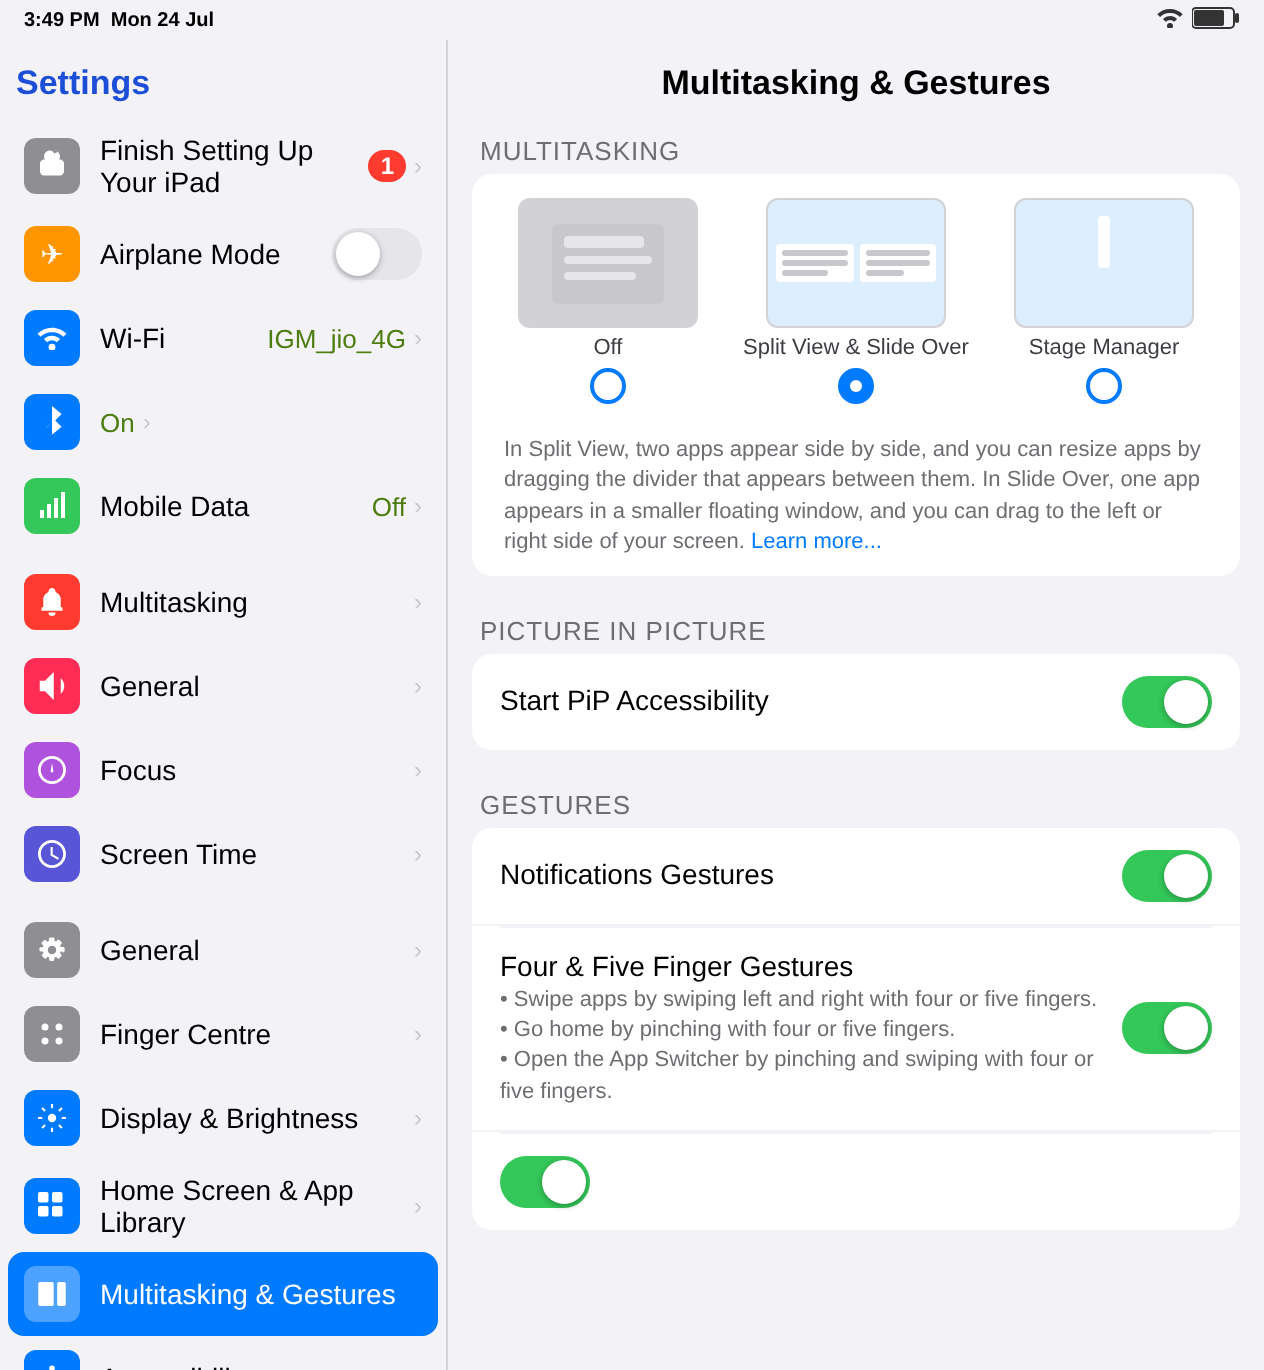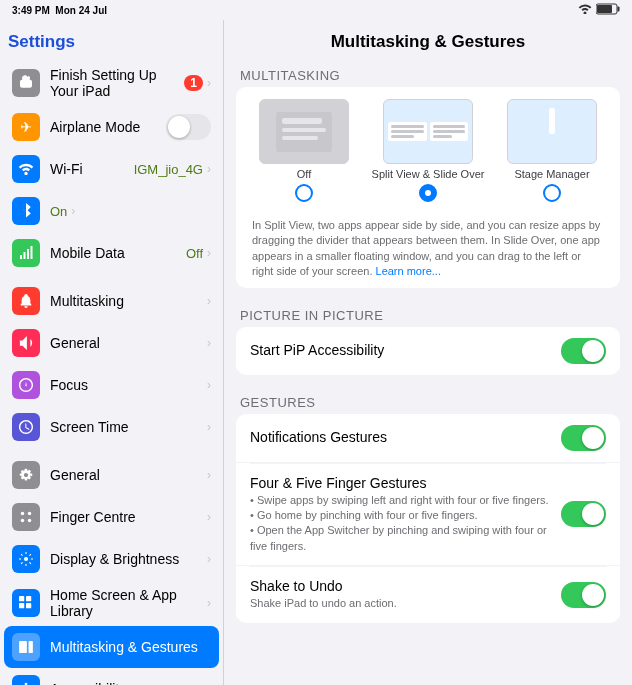--- a/index.html
+++ b/index.html
@@ -579,24 +579,20 @@
           </div>
         </div>
         <div class="toggle">
             <div class="toggle-knob"></div>
           </div>
       </div>
 
       <div class="divider"></div>
 
       <div class="settings-row">
-        <div class="settings-row-content">
-          <div class="settings-row-title">Shake to Undo</div>
-          <div class="settings-row-desc">Shake iPad to undo an action.</div>
-        </div>
         <div class="toggle">
             <div class="toggle-knob"></div>
           </div>
       </div>
     </div>
 
   </div>
 
 </div>
 

